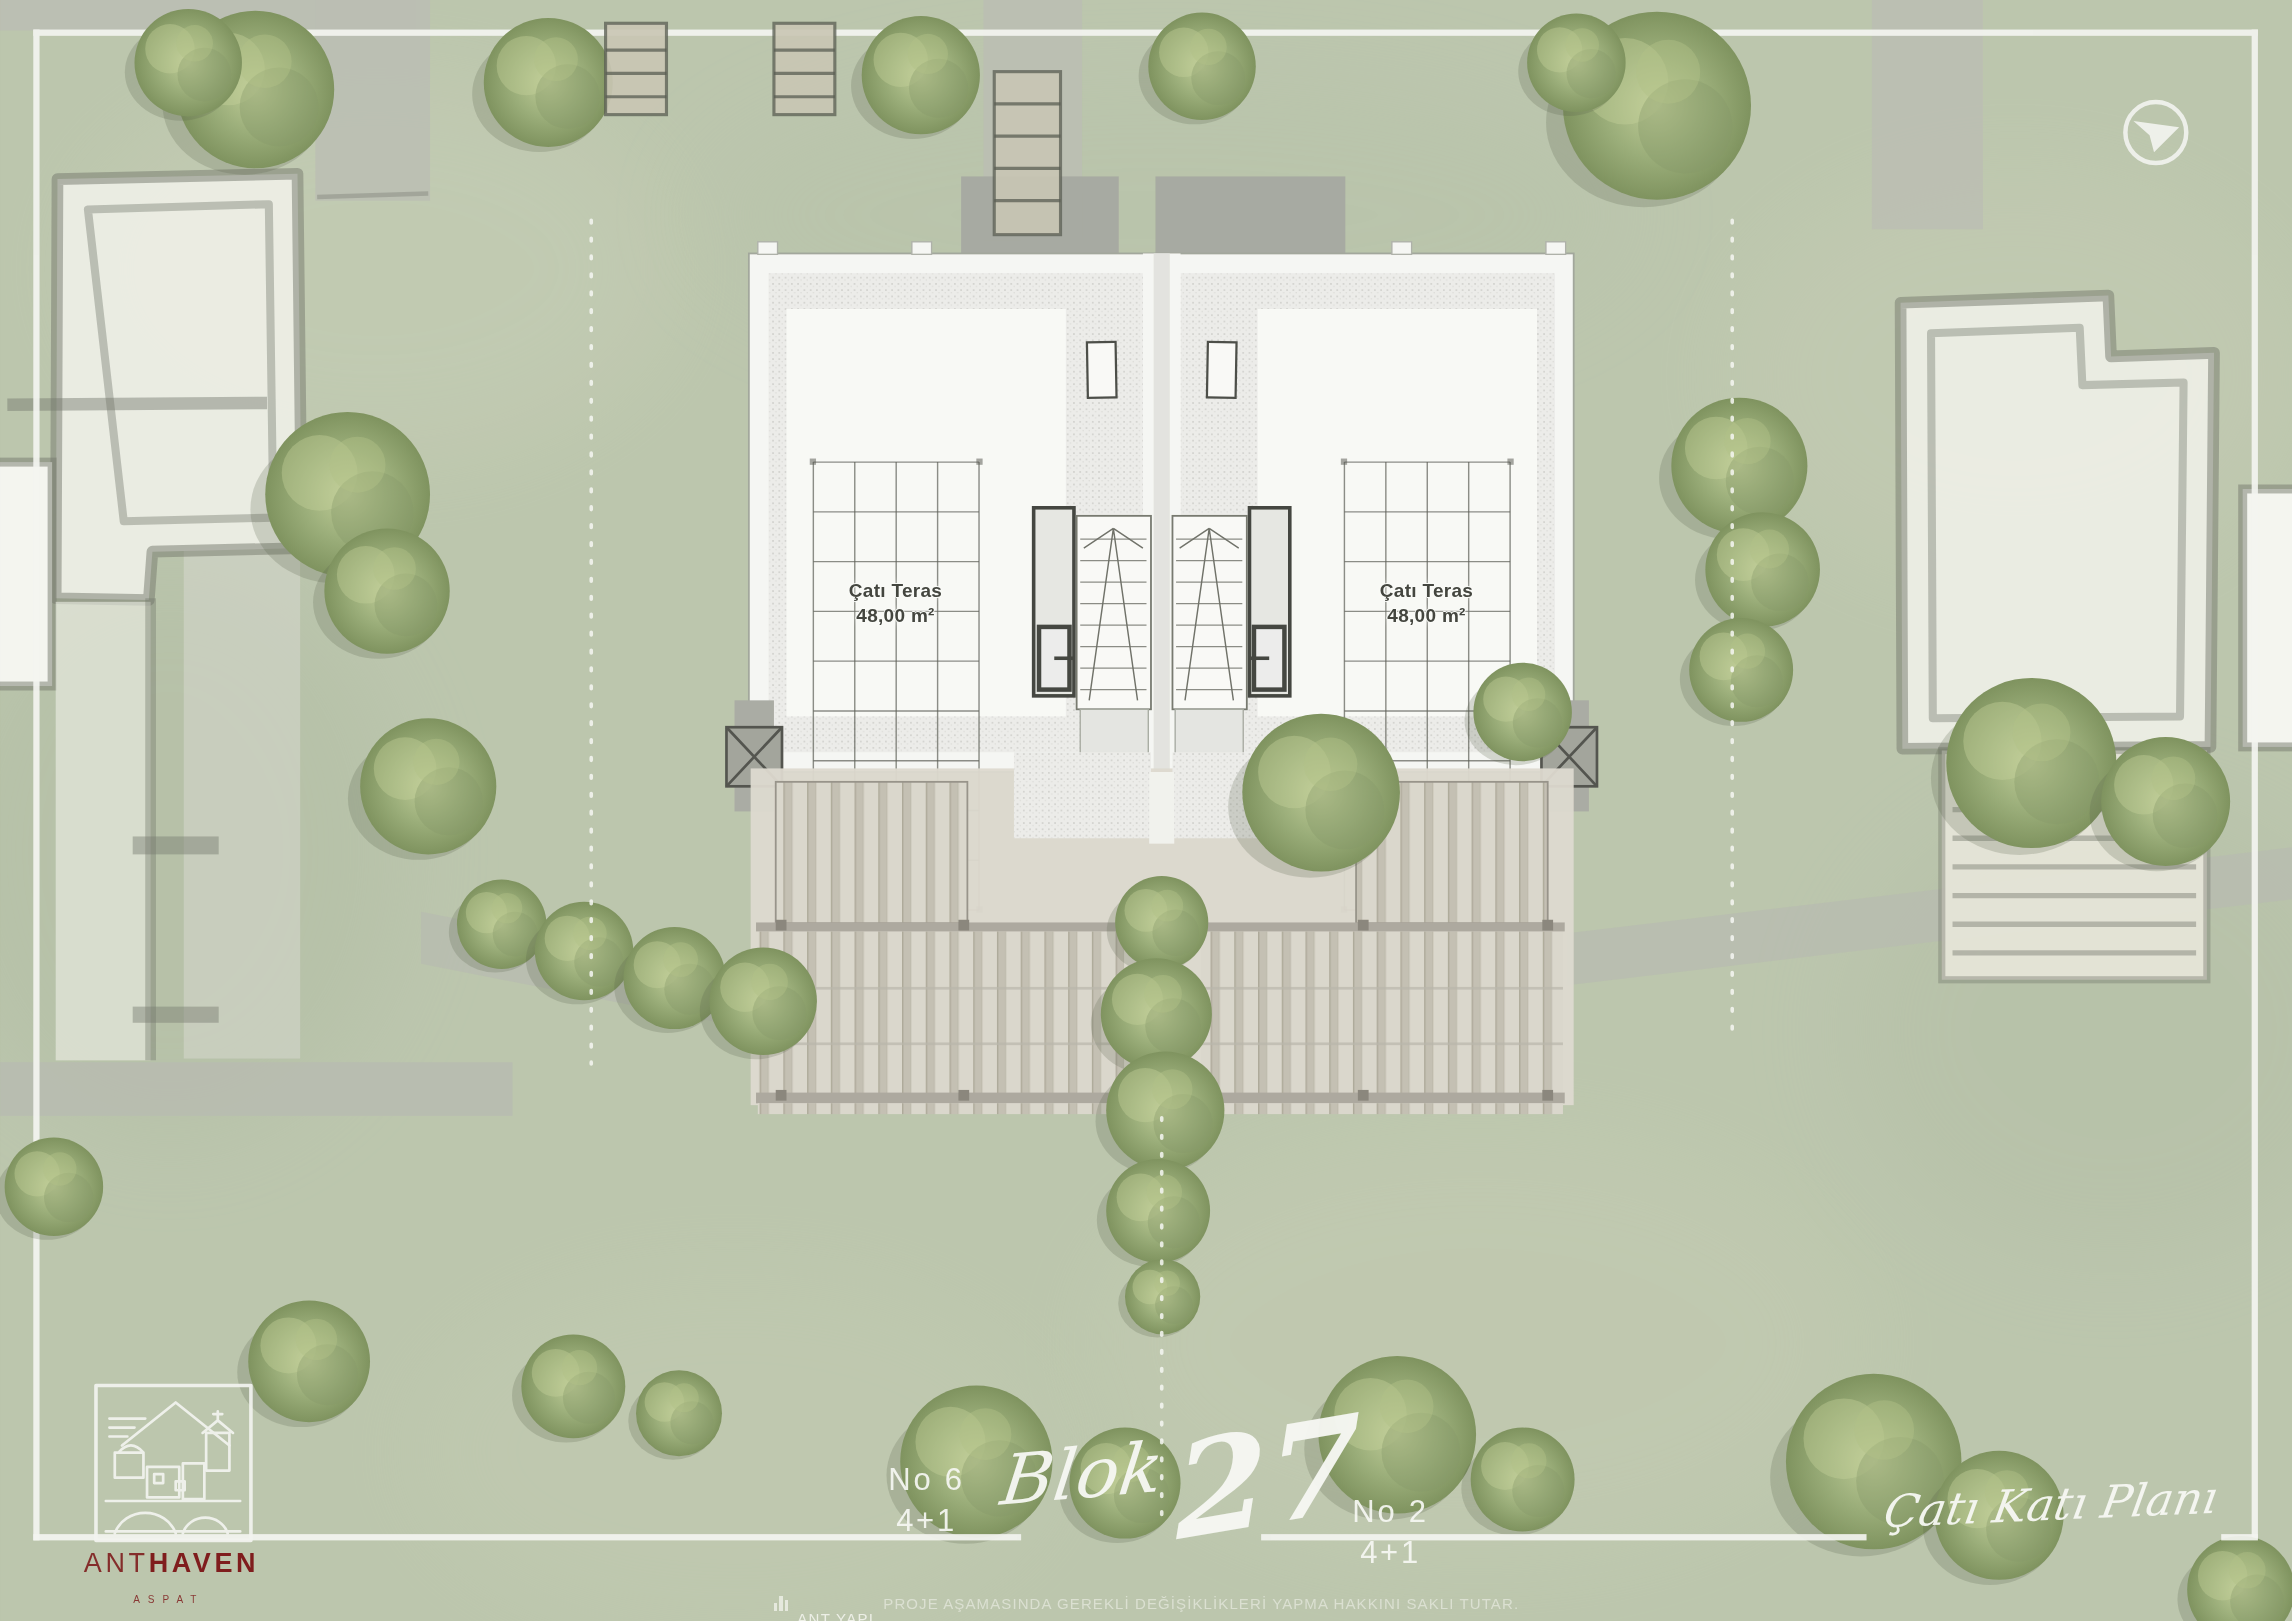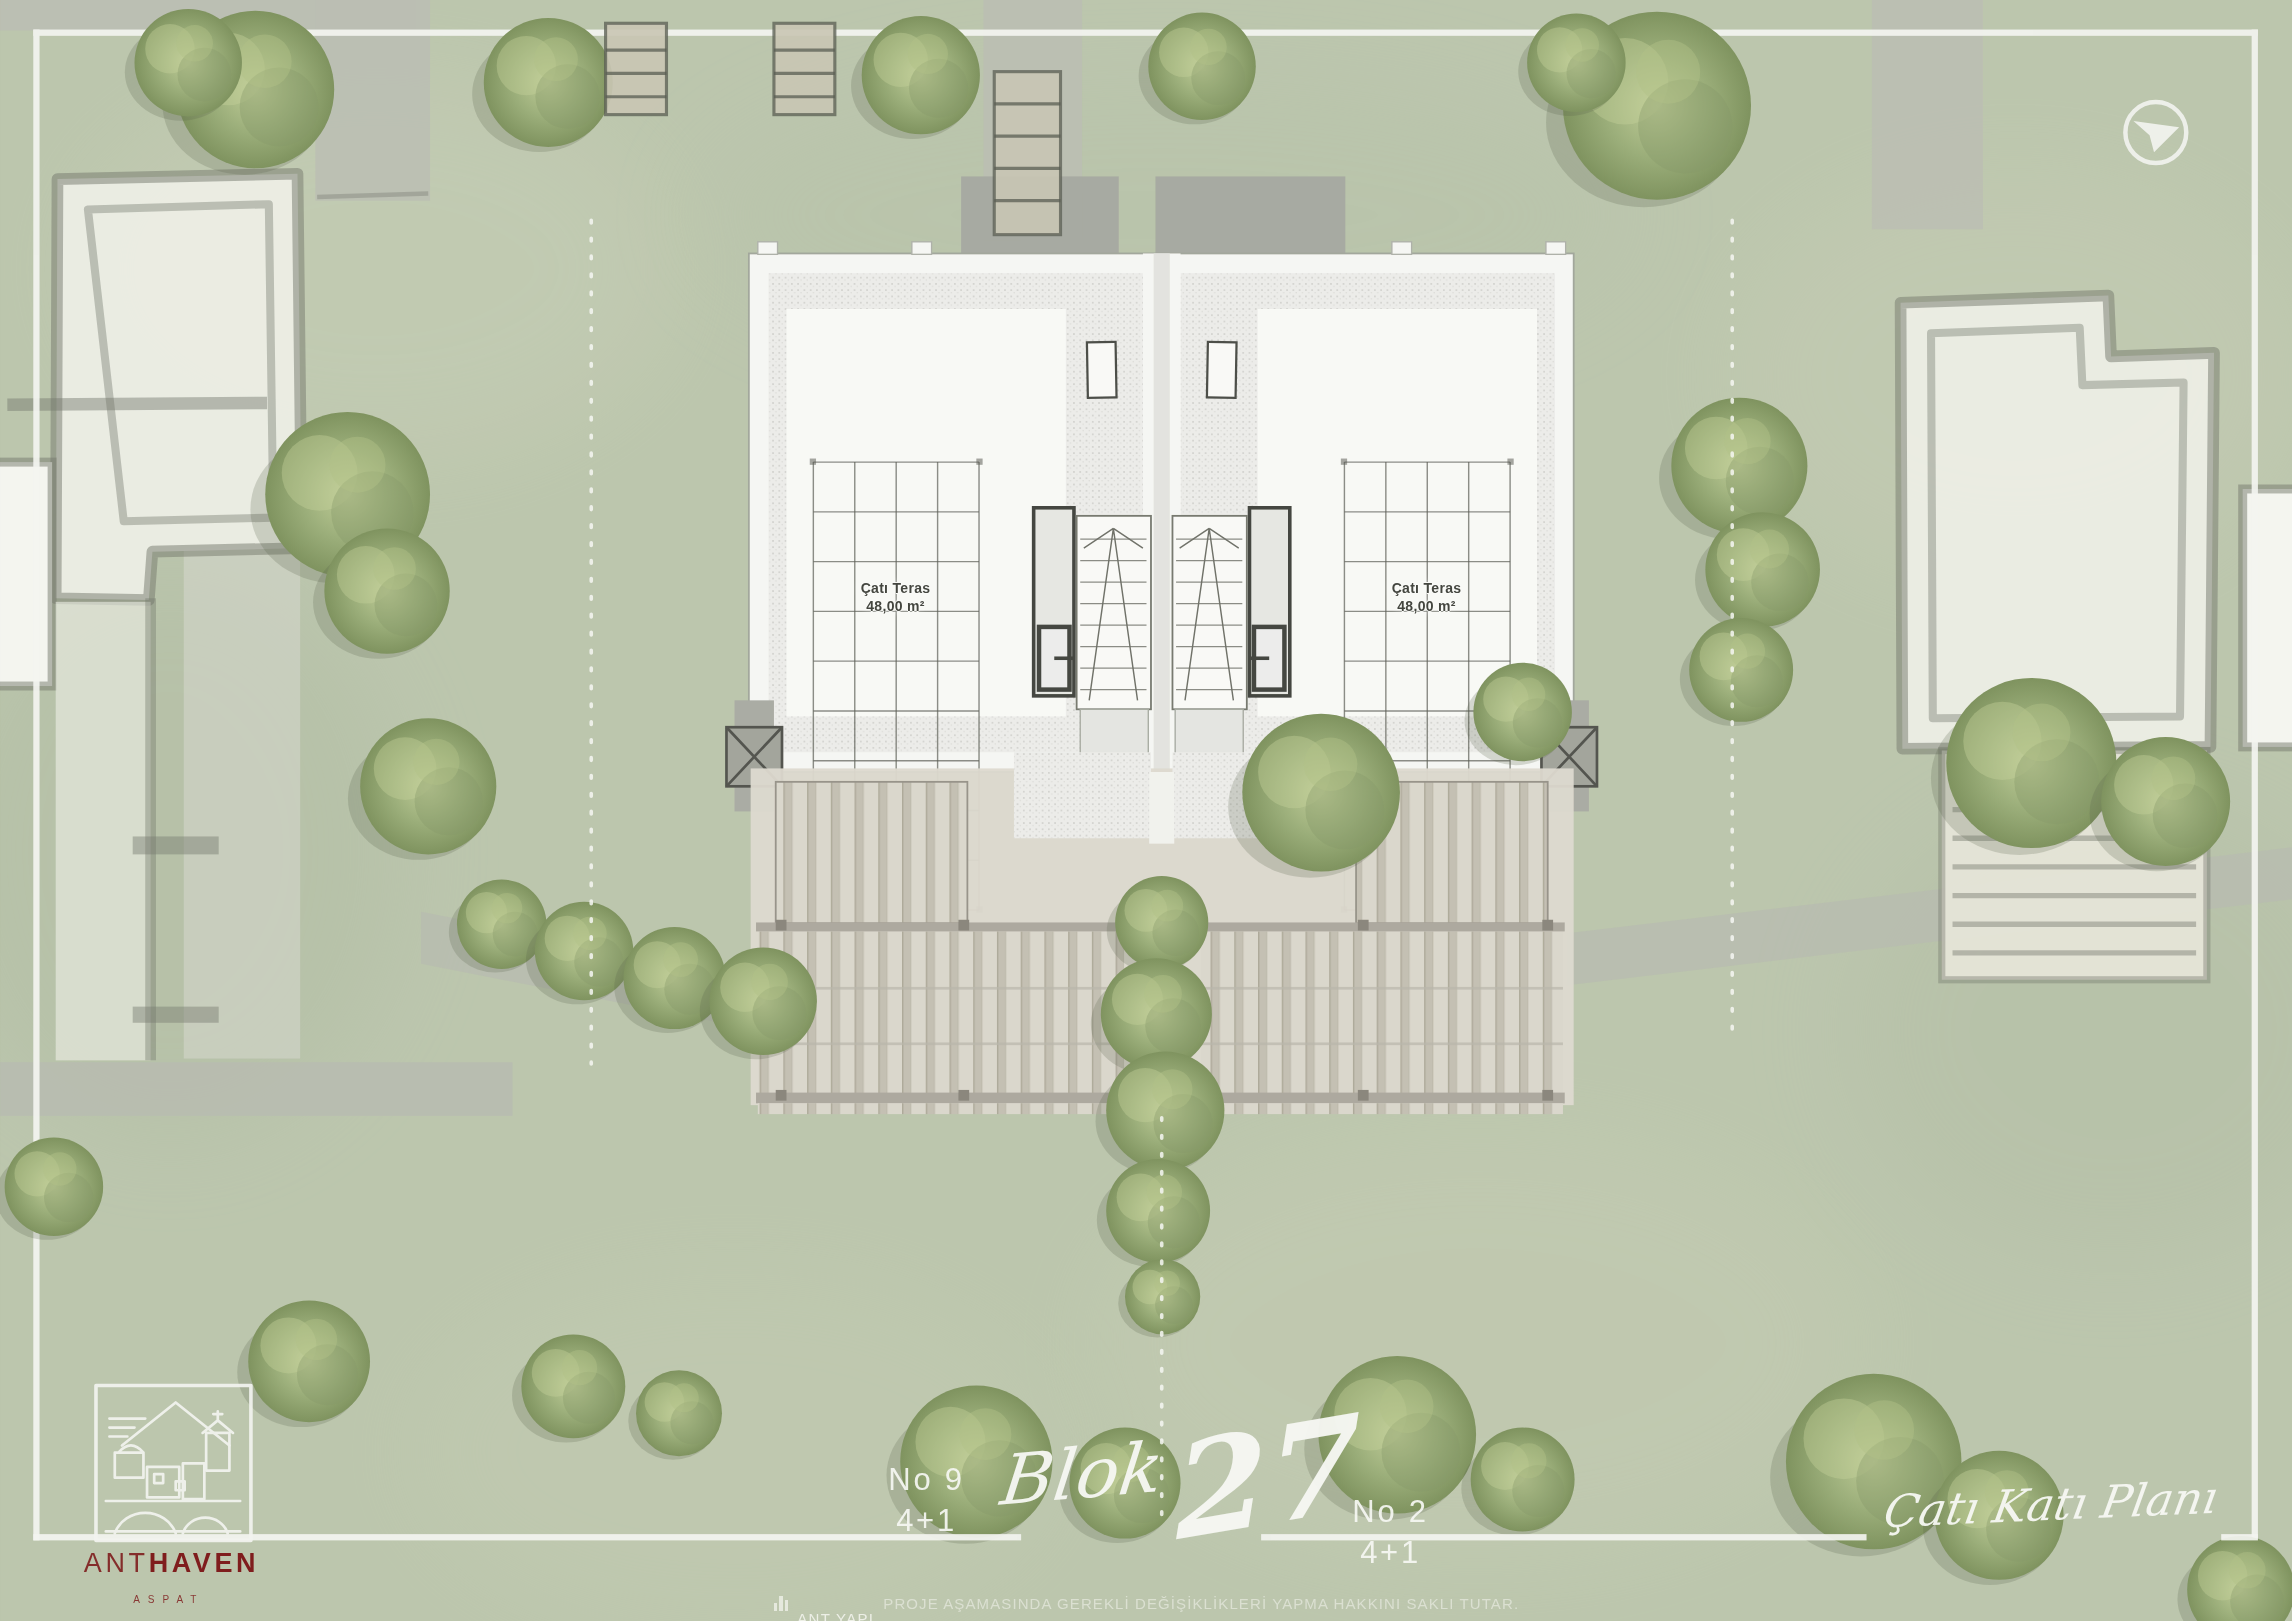--- a/index.html
+++ b/index.html
@@ -2,21 +2,21 @@
 <html style="font-size:14.3px"><head>
 <meta charset="utf-8">
 <style>
   html,body{margin:0;padding:0;background:#b7c2a8;}
   .stage{position:relative;width:2293px;height:1621px;overflow:hidden;
          font-family:"Liberation Sans",sans-serif;}
   svg.scene{position:absolute;left:0;top:0;}
   .overlay{position:absolute;}
 
   
-  .terrace-label{width:161px;text-align:center;color:#44463f;font-size:14px;
+  .terrace-label{width:161px;text-align:center;color:#44463f;font-size:19px;
     font-weight:700;line-height:1.3;letter-spacing:0.3px;
     text-shadow:0 0.9px 0 #fafbf8,0 -0.9px 0 #fafbf8,0.9px 0 0 #fafbf8,-0.9px 0 0 #fafbf8,0 0 8px #fafbf8;}
 
   
   .no-label{width:161px;text-align:center;color:#f7f8f4;opacity:.92;
     font-size:31px;letter-spacing:2.7px;line-height:1.32;font-weight:400;}
 
   
   .script{font-family:"DejaVu Serif",serif;font-style:italic;color:#f7f8f4;}
   .blok-wrap{left:1003px;top:1386px;width:358px;height:152px;display:flex;
@@ -585,21 +585,21 @@
   <div>Çatı Teras</div>
   <div>48,00 m²</div>
 </div>
 
 <div class="overlay terrace-label" style="left:1346px;top:579px;">
   <div>Çatı Teras</div>
   <div>48,00 m²</div>
 </div>
 
 <div class="overlay no-label" style="left:846px;top:1460px;">
-  <div>No 9</div>
+  <div>No 6</div>
   <div>4+1</div>
 </div>
 
 <div class="overlay no-label" style="left:1310px;top:1460px;margin-top:32px;">
   <div>No 2</div>
   <div>4+1</div>
 </div>
 
 <div class="overlay blok-wrap">
   <span class="script blok-word">Blok</span>

